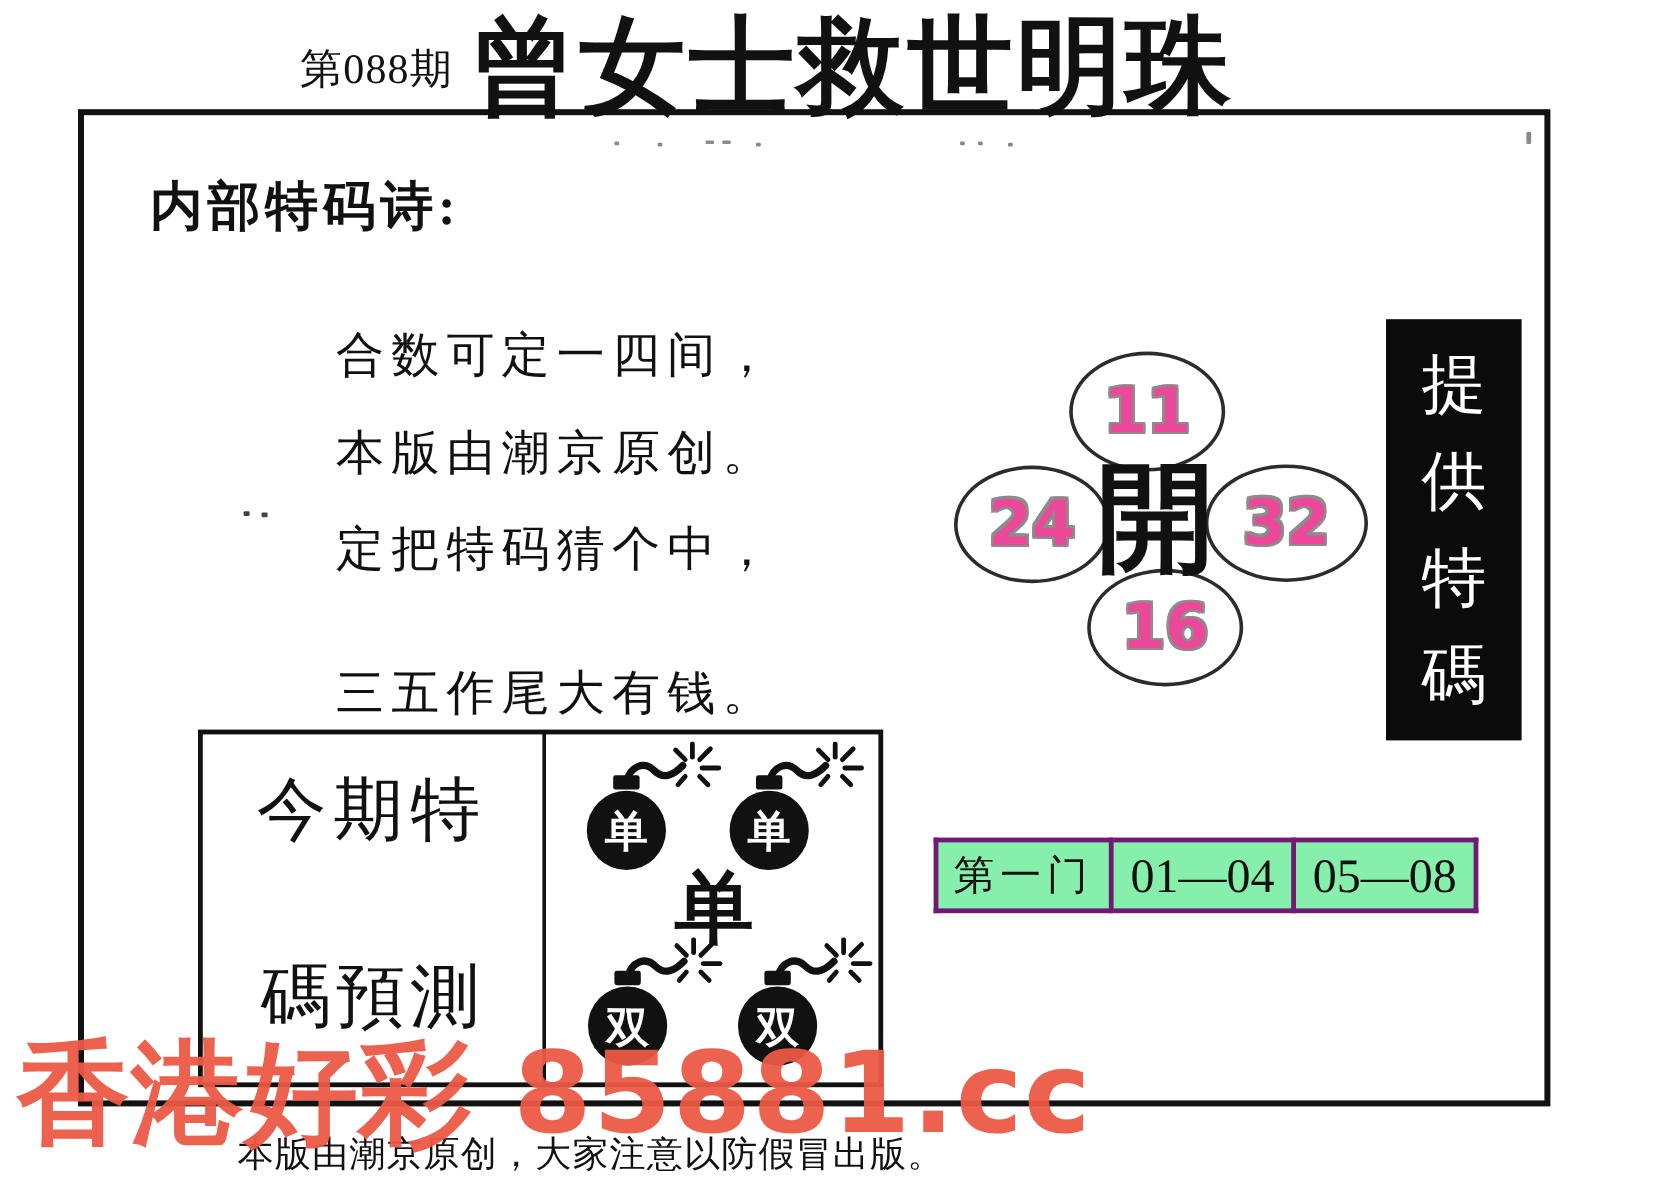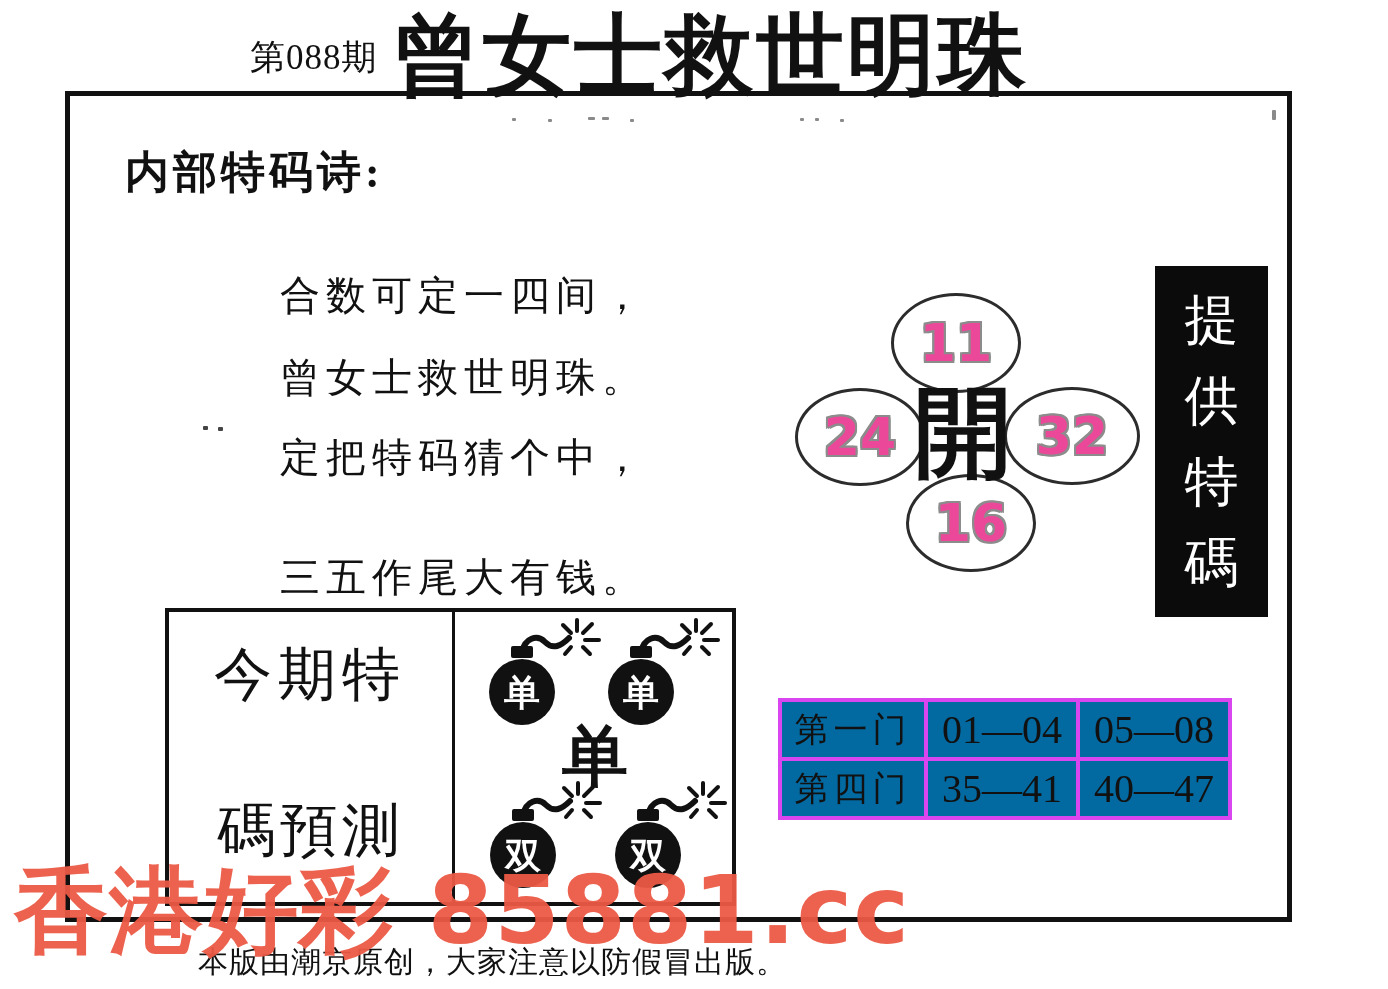--- a/index.html
+++ b/index.html
@@ -45,21 +45,21 @@
   .pred-bottom{left:188px;top:792px;width:245px;text-align:center;font-size:58px;letter-spacing:4px;font-weight:500;white-space:nowrap;}
   .pred-center-label{left:540px;top:712px;width:110px;text-align:center;font-size:66px;font-weight:600;}
   .bomb{width:130px;height:115px;}
   .bomb-1{left:477px;top:618px;}
   .bomb-2{left:596px;top:618px;}
   .bomb-3{left:478px;top:781px;}
   .bomb-4{left:603px;top:781px;}
 
   
   .gate-table{left:778px;top:698px;border-collapse:collapse;}
-  .gate-table td{border:4px solid #d946ef;height:55px;padding:0 10px;background:#0369a1;}
+  .gate-table td{border:4px solid #701a75;height:55px;padding:0 10px;background:#86efac;}
   .gate-cell{width:122px;font-size:34px;letter-spacing:5px;text-align:center;white-space:nowrap;}
   .range-cell{width:128px;font-size:40px;text-align:center;white-space:nowrap;}
 
   
   .watermark{left:14px;top:848px;font-family:"DejaVu Sans","Liberation Sans",sans-serif;font-weight:bold;
              font-size:94px;color:rgba(235,90,70,0.95);white-space:nowrap;letter-spacing:1px;z-index:9;}
   .footer-note{left:198px;top:942px;font-size:30px;letter-spacing:1px;white-space:nowrap;z-index:3;}
 
   
   .speck{background:#8a8a8a;width:4px;height:3px;border-radius:1px;}
@@ -79,21 +79,21 @@
 <div class="abs speck" style="left:630px;top:119px;"></div>
 <div class="abs speck" style="left:800px;top:118px;"></div>
 <div class="abs speck" style="left:815px;top:118px;"></div>
 <div class="abs speck" style="left:840px;top:119px;"></div>
 <div class="abs speck" style="left:1272px;top:110px;height:10px;"></div>
 <div class="abs speck" style="left:203px;top:426px;width:5px;height:4px;background:#444;"></div>
 <div class="abs speck" style="left:218px;top:427px;width:5px;height:4px;background:#444;"></div>
 
 <div class="abs poem-heading">内部特码诗:</div>
 <div class="abs poem-line l0">合数可定一四间，</div>
-<div class="abs poem-line l1">曾女士救世明珠。</div>
+<div class="abs poem-line l1">本版由潮京原创。</div>
 <div class="abs poem-line l2">定把特码猜个中，</div>
 <div class="abs poem-line l3">三五作尾大有钱。</div>
 
 <div class="abs bubble bubble-top">
   <span class="bubble-num">11</span>
 </div>
 <div class="abs bubble bubble-left">
   <span class="bubble-num">24</span>
 </div>
 <div class="abs bubble bubble-right">
@@ -174,22 +174,17 @@
   <text x="45" y="87" font-size="36" font-weight="bold" fill="#ffffff" text-anchor="middle">双</text>
 </svg>
 
 <table class="abs gate-table">
   <tbody>
       <tr>
     <td class="gate-cell">第一门</td>
     <td class="range-cell">01—04</td>
     <td class="range-cell">05—08</td>
   </tr>
-  <tr>
-    <td class="gate-cell">第四门</td>
-    <td class="range-cell">35—41</td>
-    <td class="range-cell">40—47</td>
-  </tr>
 </tbody>
   </table>
 
 <div class="abs watermark">香港好彩 85881.cc</div>
 <div class="abs footer-note">本版由潮京原创，大家注意以防假冒出版。</div>
 
 </body></html>

